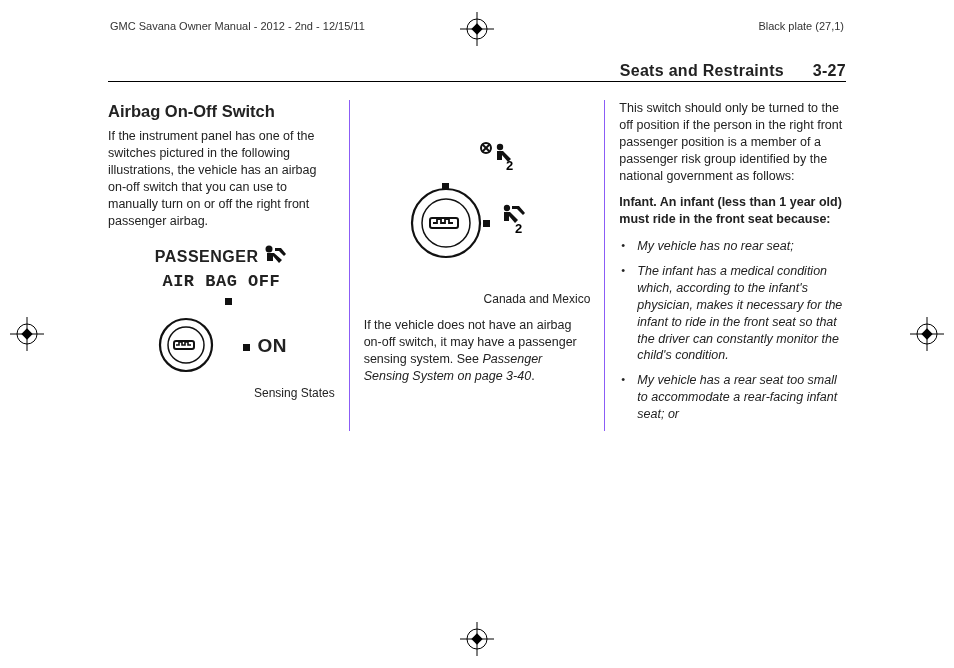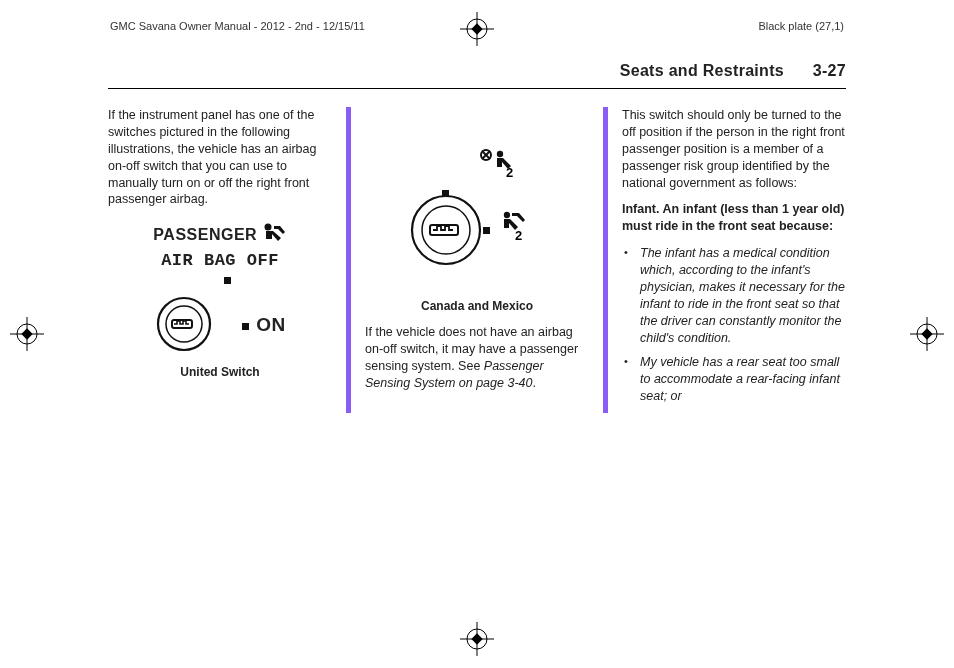--- a/index.html
+++ b/index.html
@@ -44,55 +44,55 @@
 
   .page {
     position: absolute;
     top: 62px;
     left: 108px;
     right: 108px;
     bottom: 50px;
   }
   .header-line {
     border-bottom: 1.5px solid #000;
-    padding-bottom: 8px;
+    padding-bottom: 1px;
     text-align: right;
     font-weight: bold;
     font-size: 16px;
     margin-bottom: 18px;
     letter-spacing: 0.3px;
   }
   .header-line .sect { margin-right: 24px; }
   .cols {
     display: flex;
     gap: 0;
   }
   .col {
     flex: 1;
     padding: 0 14px;
     position: relative;
     line-height: 1.35;
   }
-  .col + .col { border-left: 5px solid #8b5cf6; }
+  .col + .col { border-left: 1px solid #8b5cf6; }
   .col:first-child { padding-left: 0; }
   .col:last-child { padding-right: 0; }
   h2.section-title {
     font-size: 16.5px;
     font-weight: bold;
     margin-bottom: 6px;
   }
   .para { margin-bottom: 10px; }
   .fig {
     text-align: center;
     margin: 14px 0 6px;
   }
   .fig svg { display: inline-block; }
   .caption {
-    text-align: center;
-    font-weight: bold;
+    text-align: right;
+    font-weight: normal;
     font-size: 12px;
     margin-top: 4px;
     margin-bottom: 10px;
   }
   .bold { font-weight: bold; }
   .ital { font-style: italic; }
   ul.bullets {
     list-style: none;
     padding-left: 0;
     margin-top: 6px;
@@ -167,20 +167,21 @@
 
 <div class="page">
   <div class="header-line">
     <span class="sect">Seats and Restraints</span>
     <span>3-27</span>
   </div>
 
   <div class="cols">
 
     <div class="col">
+      <h2 class="section-title">Airbag On-Off Switch</h2>
       <p class="para">If the instrument panel has one of the switches pictured in the following illustrations, the vehicle has an airbag on-off switch that you can use to manually turn on or off the right front passenger airbag.</p>
 
       <div class="fig">
         
         <div>
           <span class="passenger-label">PASSENGER</span>
           <svg width="26" height="22" style="vertical-align:-4px">
             <circle cx="7" cy="5" r="3.5" fill="#111"></circle>
             <path d="M5 9 L5 17 L11 17 L11 12 L17 19 L20 16 L12 9 Z" fill="#111"></path>
             <path d="M13 4 L19 4 L24 10 L22 12 L17 7 L13 7 Z" fill="#111"></path>
@@ -198,21 +199,21 @@
             <ellipse cx="30" cy="29" rx="18" ry="18" fill="none" stroke="#111" stroke-width="1.5"></ellipse>
             <rect x="18" y="25" width="20" height="8" rx="2" fill="none" stroke="#111" stroke-width="2"></rect>
             <path d="M20 29 h3 v-3 h3 v3 h3 v-3 h3 v3 h3" fill="none" stroke="#111" stroke-width="1.6"></path>
           </svg>
           <span style="vertical-align:22px;margin-left:6px">
             <span style="display:inline-block;width:7px;height:7px;background:#111;vertical-align:1px;margin-right:4px"></span>
             <span class="passenger-label" style="font-size:19px">ON</span>
           </span>
         </div>
       </div>
-      <div class="caption">United Switch</div>
+      <div class="caption">Sensing States</div>
     </div>
 
     <div class="col">
       <div class="fig" style="margin-top:30px">
         <svg width="150" height="150">
 
           <g transform="translate(78,12)">
             <circle cx="6" cy="6" r="5" fill="none" stroke="#111" stroke-width="2"></circle>
             <line x1="2" y1="2" x2="10" y2="10" stroke="#111" stroke-width="2"></line>
             <line x1="10" y1="2" x2="2" y2="10" stroke="#111" stroke-width="2"></line>
@@ -241,18 +242,19 @@
       <div class="caption">Canada and Mexico</div>
       <p class="para">
         <span>If the vehicle does not have an airbag on-off switch, it may have a passenger sensing system. See </span><span class="ital">Passenger Sensing System on page 3-40</span><span>.</span>
       </p>
     </div>
 
     <div class="col">
       <p class="para">This switch should only be turned to the off position if the person in the right front passenger position is a member of a passenger risk group identified by the national government as follows:</p>
       <p class="para bold">Infant.  An infant (less than 1 year old) must ride in the front seat because:</p>
       <ul class="bullets">
+        <li>My vehicle has no rear seat;</li>
         <li>The infant has a medical condition which, according to the infant's physician, makes it necessary for the infant to ride in the front seat so that the driver can constantly monitor the child's condition.</li>
         <li>My vehicle has a rear seat too small to accommodate a rear-facing infant seat; or</li>
       </ul>
     </div>
   </div>
 </div>
 
 </body></html>

